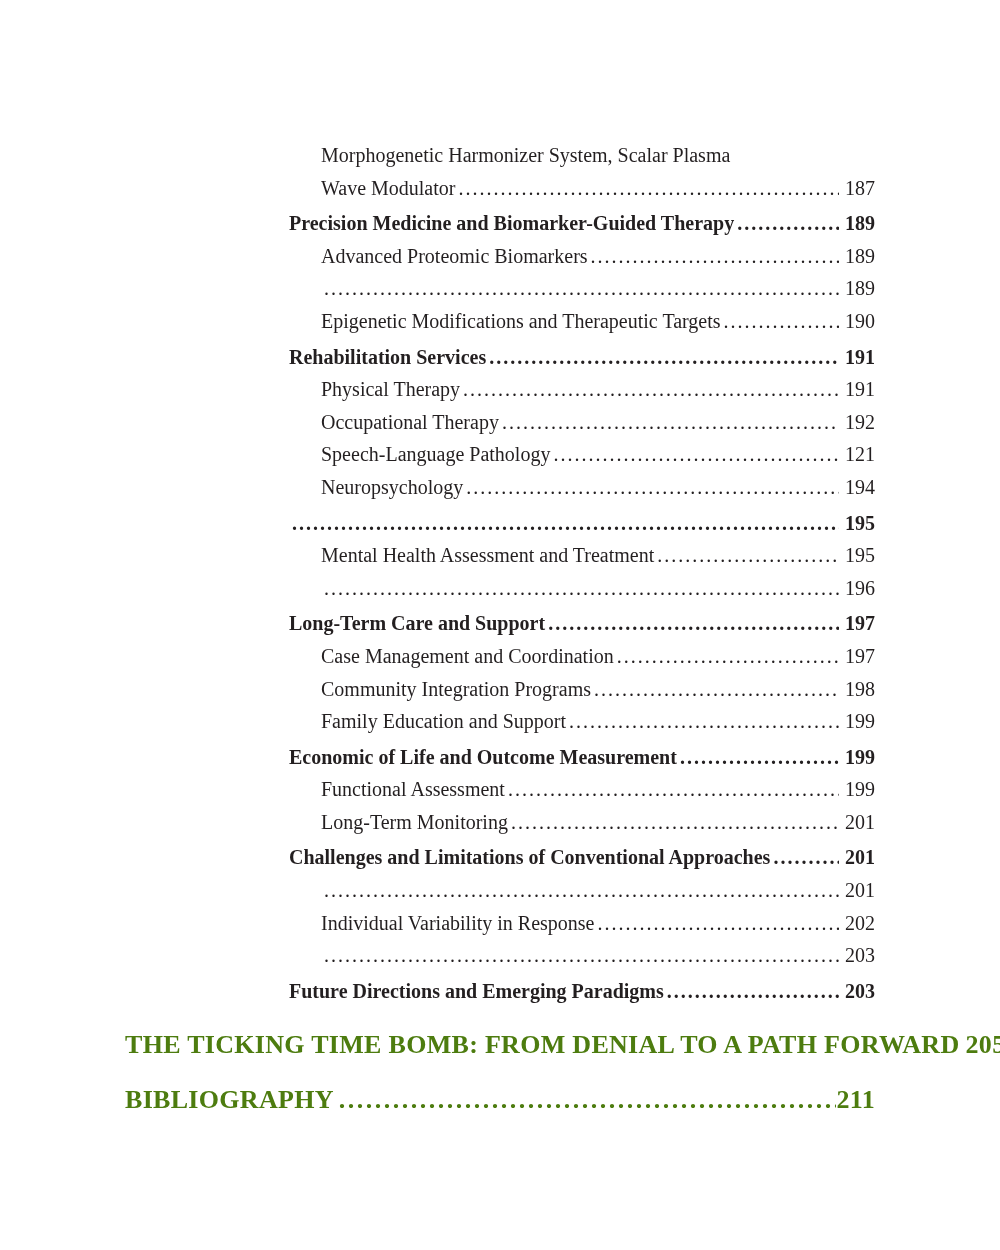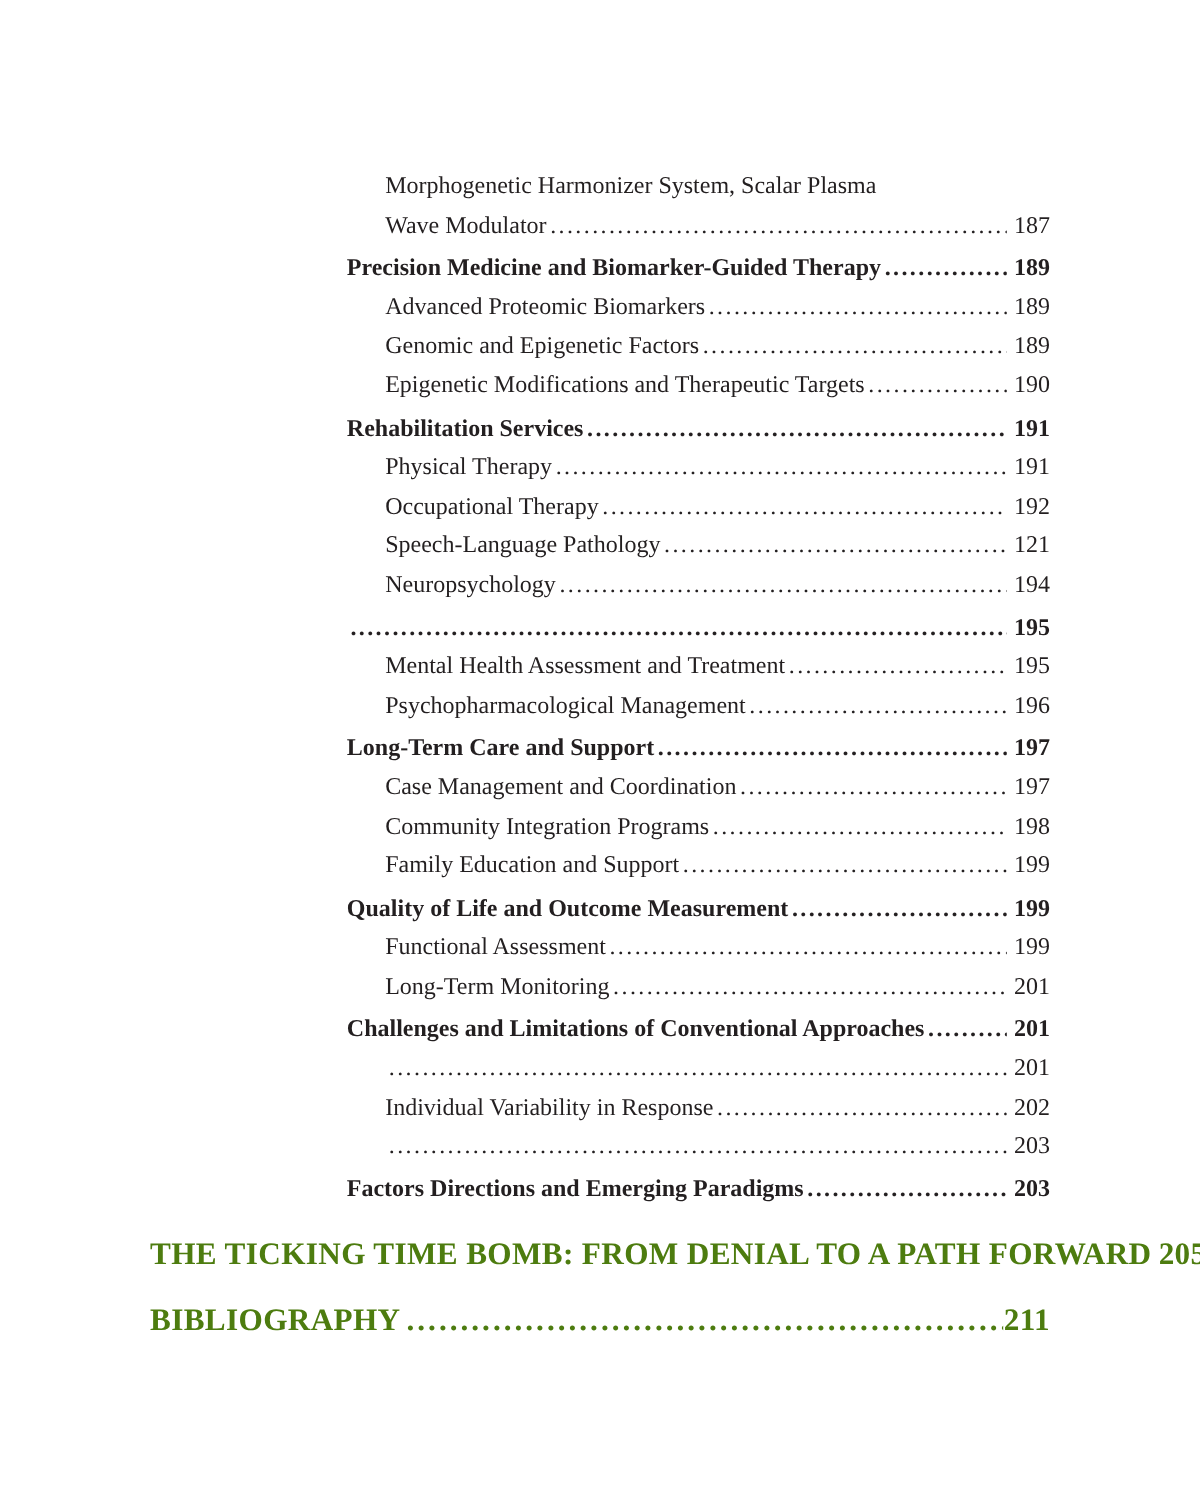--- a/index.html
+++ b/index.html
@@ -77,21 +77,20 @@
     <span class="toc-label">Precision Medicine and Biomarker-Guided Therapy</span>
     <span class="dot-leader" aria-hidden="true">................................................................................................................................................................</span>
     <span class="toc-page-num">189</span>
   </div>
       <div class="toc-row level-2">
     <span class="toc-label">Advanced Proteomic Biomarkers</span>
     <span class="dot-leader" aria-hidden="true">................................................................................................................................................................</span>
     <span class="toc-page-num">189</span>
   </div>
       <div class="toc-row level-2">
-    <span class="toc-label">Genomic and Epigenetic Factors</span>
     <span class="dot-leader" aria-hidden="true">................................................................................................................................................................</span>
     <span class="toc-page-num">189</span>
   </div>
       <div class="toc-row level-2">
     <span class="toc-label">Epigenetic Modifications and Therapeutic Targets</span>
     <span class="dot-leader" aria-hidden="true">................................................................................................................................................................</span>
     <span class="toc-page-num">190</span>
   </div>
       <div class="toc-row level-1">
     <span class="toc-label">Rehabilitation Services</span>
@@ -121,21 +120,20 @@
       <div class="toc-row level-1">
     <span class="dot-leader" aria-hidden="true">................................................................................................................................................................</span>
     <span class="toc-page-num">195</span>
   </div>
       <div class="toc-row level-2">
     <span class="toc-label">Mental Health Assessment and Treatment</span>
     <span class="dot-leader" aria-hidden="true">................................................................................................................................................................</span>
     <span class="toc-page-num">195</span>
   </div>
       <div class="toc-row level-2">
-    <span class="toc-label">Psychopharmacological Management</span>
     <span class="dot-leader" aria-hidden="true">................................................................................................................................................................</span>
     <span class="toc-page-num">196</span>
   </div>
       <div class="toc-row level-1">
     <span class="toc-label">Long-Term Care and Support</span>
     <span class="dot-leader" aria-hidden="true">................................................................................................................................................................</span>
     <span class="toc-page-num">197</span>
   </div>
       <div class="toc-row level-2">
     <span class="toc-label">Case Management and Coordination</span>
@@ -146,21 +144,21 @@
     <span class="toc-label">Community Integration Programs</span>
     <span class="dot-leader" aria-hidden="true">................................................................................................................................................................</span>
     <span class="toc-page-num">198</span>
   </div>
       <div class="toc-row level-2">
     <span class="toc-label">Family Education and Support</span>
     <span class="dot-leader" aria-hidden="true">................................................................................................................................................................</span>
     <span class="toc-page-num">199</span>
   </div>
       <div class="toc-row level-1">
-    <span class="toc-label">Quality of Life and Outcome Measurement</span>
+    <span class="toc-label">Economic of Life and Outcome Measurement</span>
     <span class="dot-leader" aria-hidden="true">................................................................................................................................................................</span>
     <span class="toc-page-num">199</span>
   </div>
       <div class="toc-row level-2">
     <span class="toc-label">Functional Assessment</span>
     <span class="dot-leader" aria-hidden="true">................................................................................................................................................................</span>
     <span class="toc-page-num">199</span>
   </div>
       <div class="toc-row level-2">
     <span class="toc-label">Long-Term Monitoring</span>
@@ -179,21 +177,21 @@
       <div class="toc-row level-2">
     <span class="toc-label">Individual Variability in Response</span>
     <span class="dot-leader" aria-hidden="true">................................................................................................................................................................</span>
     <span class="toc-page-num">202</span>
   </div>
       <div class="toc-row level-2">
     <span class="dot-leader" aria-hidden="true">................................................................................................................................................................</span>
     <span class="toc-page-num">203</span>
   </div>
       <div class="toc-row level-1">
-    <span class="toc-label">Factors Directions and Emerging Paradigms</span>
+    <span class="toc-label">Future Directions and Emerging Paradigms</span>
     <span class="dot-leader" aria-hidden="true">................................................................................................................................................................</span>
     <span class="toc-page-num">203</span>
   </div>
       <div class="toc-row level-0">
     <span class="toc-label">THE TICKING TIME BOMB: FROM DENIAL TO A PATH FORWARD</span>
     <span class="dot-leader" aria-hidden="true">................................................................................................................................................................</span>
     <span class="toc-page-num">205</span>
   </div>
       <div class="toc-row level-0">
     <span class="toc-label">BIBLIOGRAPHY</span>

